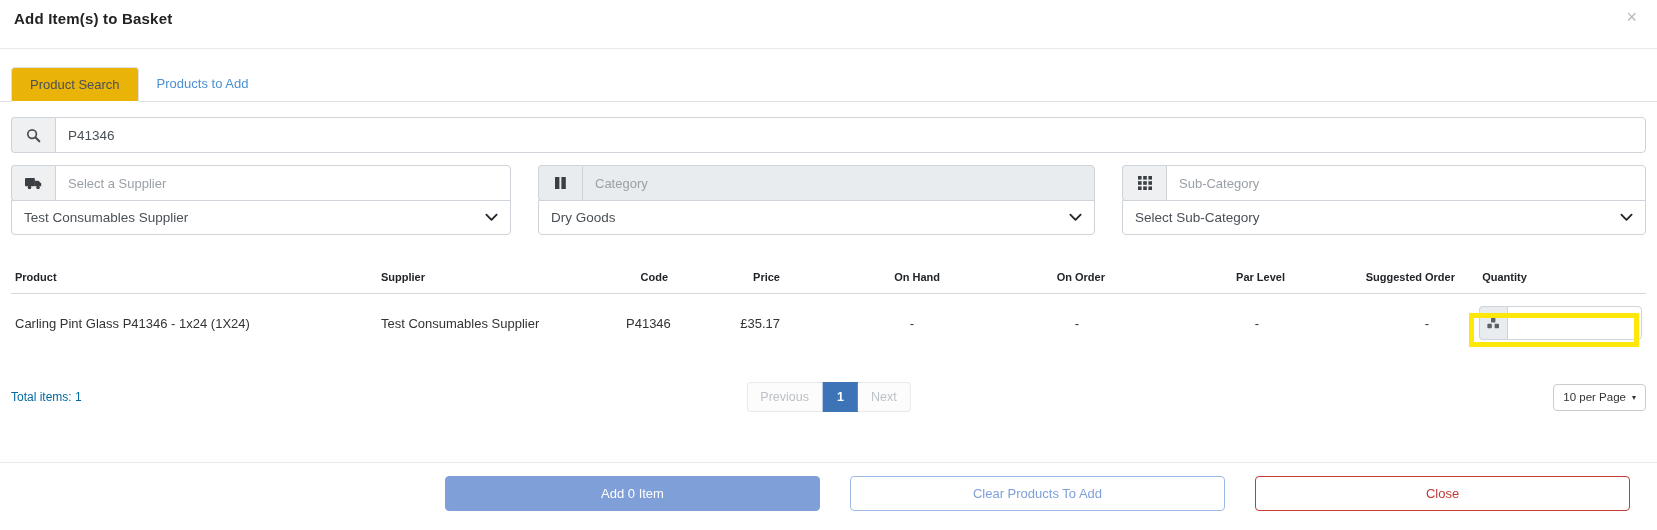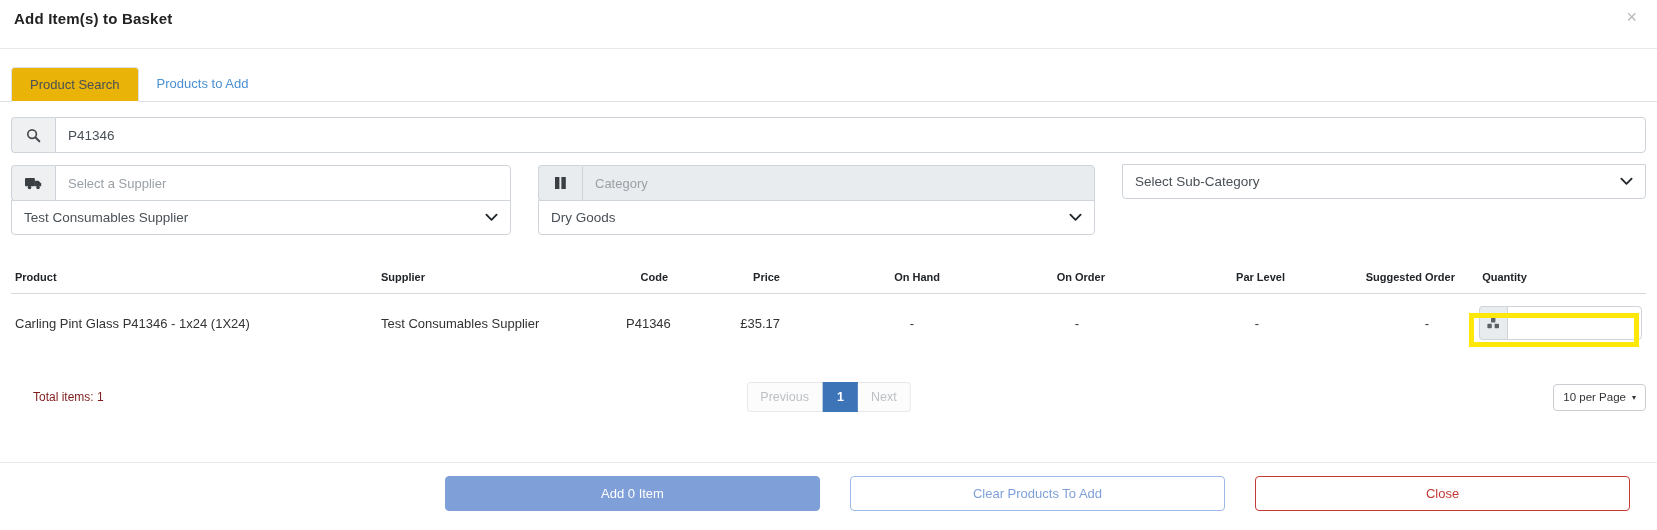--- a/index.html
+++ b/index.html
@@ -55,21 +55,21 @@
   .qty-group { display:flex; height:34px; width:163px; margin-left:auto; position:relative; }
   .qty-prepend { width:28px; background:#e9ecef; border:1px solid #ced4da; border-right:0;
     border-radius:4px 0 0 4px; display:flex; align-items:center; justify-content:center; }
   .qty-input { flex:1; min-width:0; border:1px solid #ced4da; border-radius:0 4px 4px 0;
     padding:0 8px; font-size:13px; outline:none; font-family:inherit; }
   .hl-yellow { position:absolute; left:-10px; top:7px; width:170px; height:34px;
     border:5px solid #ffe70a; pointer-events:none; z-index:5; }
 
   
   .footer-info { margin:36px 11px 0; display:flex; align-items:center; height:30px; position:relative; }
-  .total-items { font-size:12px; color:#7f1d1d;margin-left:22px; }
+  .total-items { font-size:12px; color:#0369a1; }
   .pagination { position:absolute; left:50%; transform:translateX(-50%); display:flex; }
   .page-btn { height:30px; display:flex; align-items:center; font-size:12.5px;
     border:1px solid #e6e8ea; background:#fcfcfc; color:#bcc1c6; padding:0 13px; cursor:default; }
   .page-btn.prev { border-radius:4px 0 0 4px; }
   .page-btn.next { border-radius:0 4px 4px 0; border-left:0; }
   .page-btn.current { background:#3d74b8; border-color:#3d74b8; color:#fff; font-weight:700;
     padding:0 13px; cursor:pointer; }
   .per-page { margin-left:auto; height:27px; border:1px solid #c9cdd1; border-radius:4px;
     background:#fff; display:flex; align-items:center; gap:6px; padding:0 9px;
     font-size:11.5px; color:#333; cursor:pointer; }
@@ -144,20 +144,38 @@
     </div>
     <div class="fselect">
       <span>Dry Goods</span>
       <svg class="icon-svg" width="13" height="9" viewBox="0 0 14 9">
           <path d="M1.5 1.5 L7 7 L12.5 1.5" fill="none" stroke="#212529" stroke-width="2" stroke-linecap="round" stroke-linejoin="round"></path>
         </svg>
     </div>
   </div>
 
   <div class="filter-col3">
+    <div class="igroup">
+      <div class="prepend">
+        <svg class="icon-svg" width="14" height="14" viewBox="0 0 14 14">
+            <g fill="#3a3f44">
+              <rect x="0" y="0" width="3.6" height="3.6"></rect>
+              <rect x="5.2" y="0" width="3.6" height="3.6"></rect>
+              <rect x="10.4" y="0" width="3.6" height="3.6"></rect>
+              <rect x="0" y="5.2" width="3.6" height="3.6"></rect>
+              <rect x="5.2" y="5.2" width="3.6" height="3.6"></rect>
+              <rect x="10.4" y="5.2" width="3.6" height="3.6"></rect>
+              <rect x="0" y="10.4" width="3.6" height="3.6"></rect>
+              <rect x="5.2" y="10.4" width="3.6" height="3.6"></rect>
+              <rect x="10.4" y="10.4" width="3.6" height="3.6"></rect>
+            </g>
+          </svg>
+      </div>
+      <input placeholder="Sub-Category" style="">
+    </div>
     <div class="fselect">
       <span>Select Sub-Category</span>
       <svg class="icon-svg" width="13" height="9" viewBox="0 0 14 9">
           <path d="M1.5 1.5 L7 7 L12.5 1.5" fill="none" stroke="#212529" stroke-width="2" stroke-linecap="round" stroke-linejoin="round"></path>
         </svg>
     </div>
   </div>
 </div>
 
 <div class="table-wrap">

